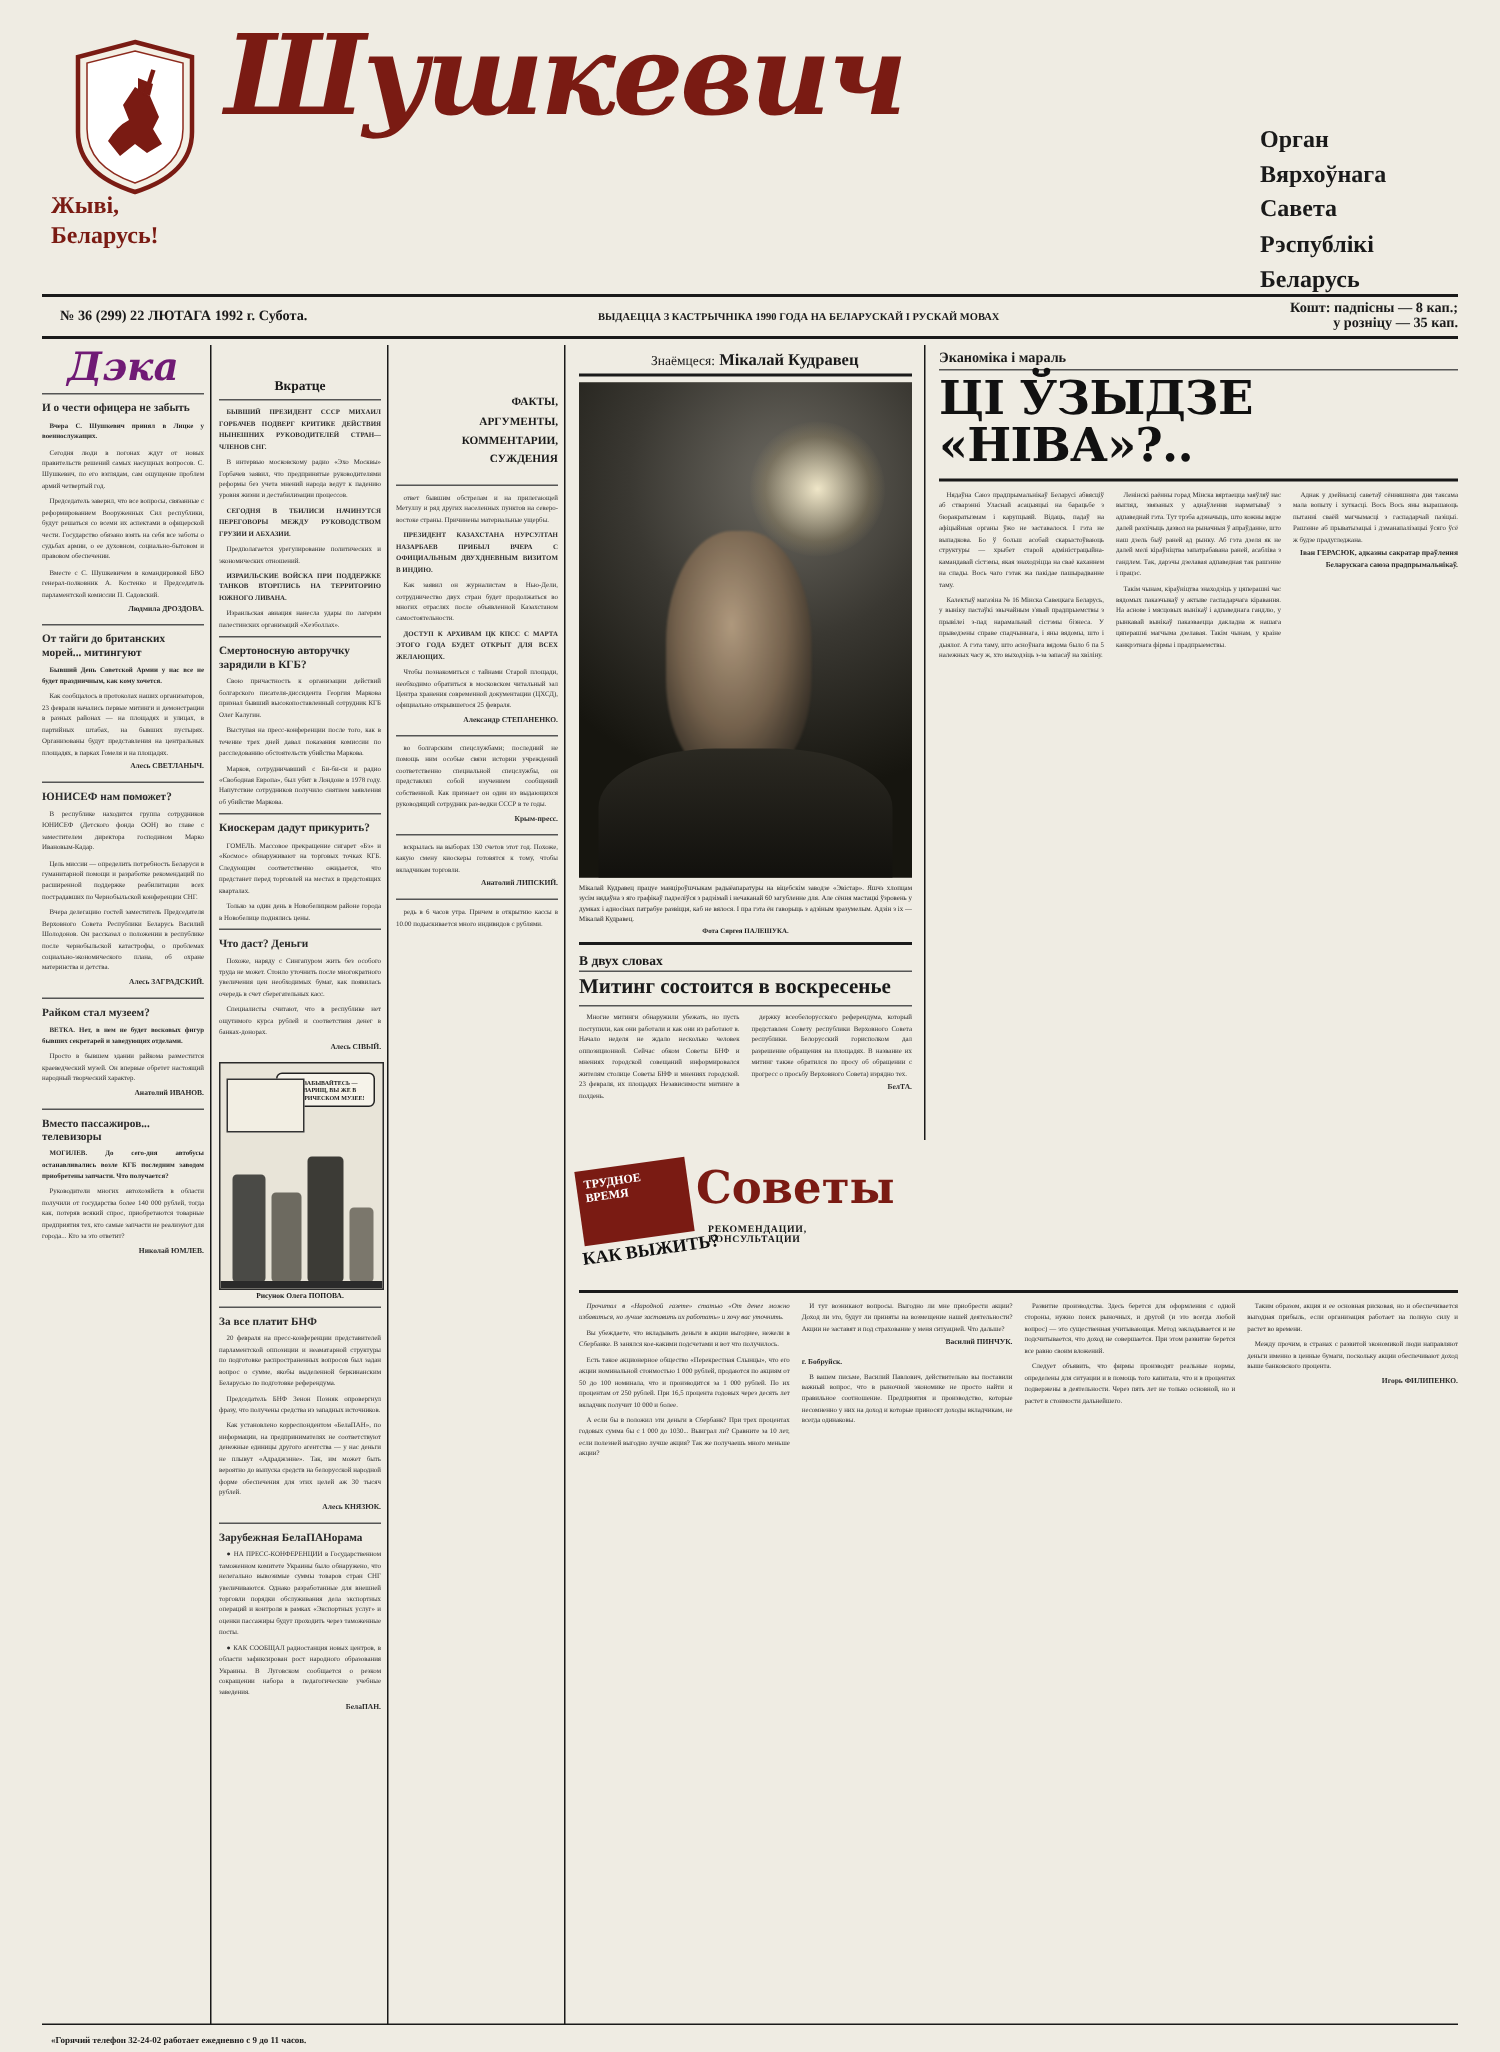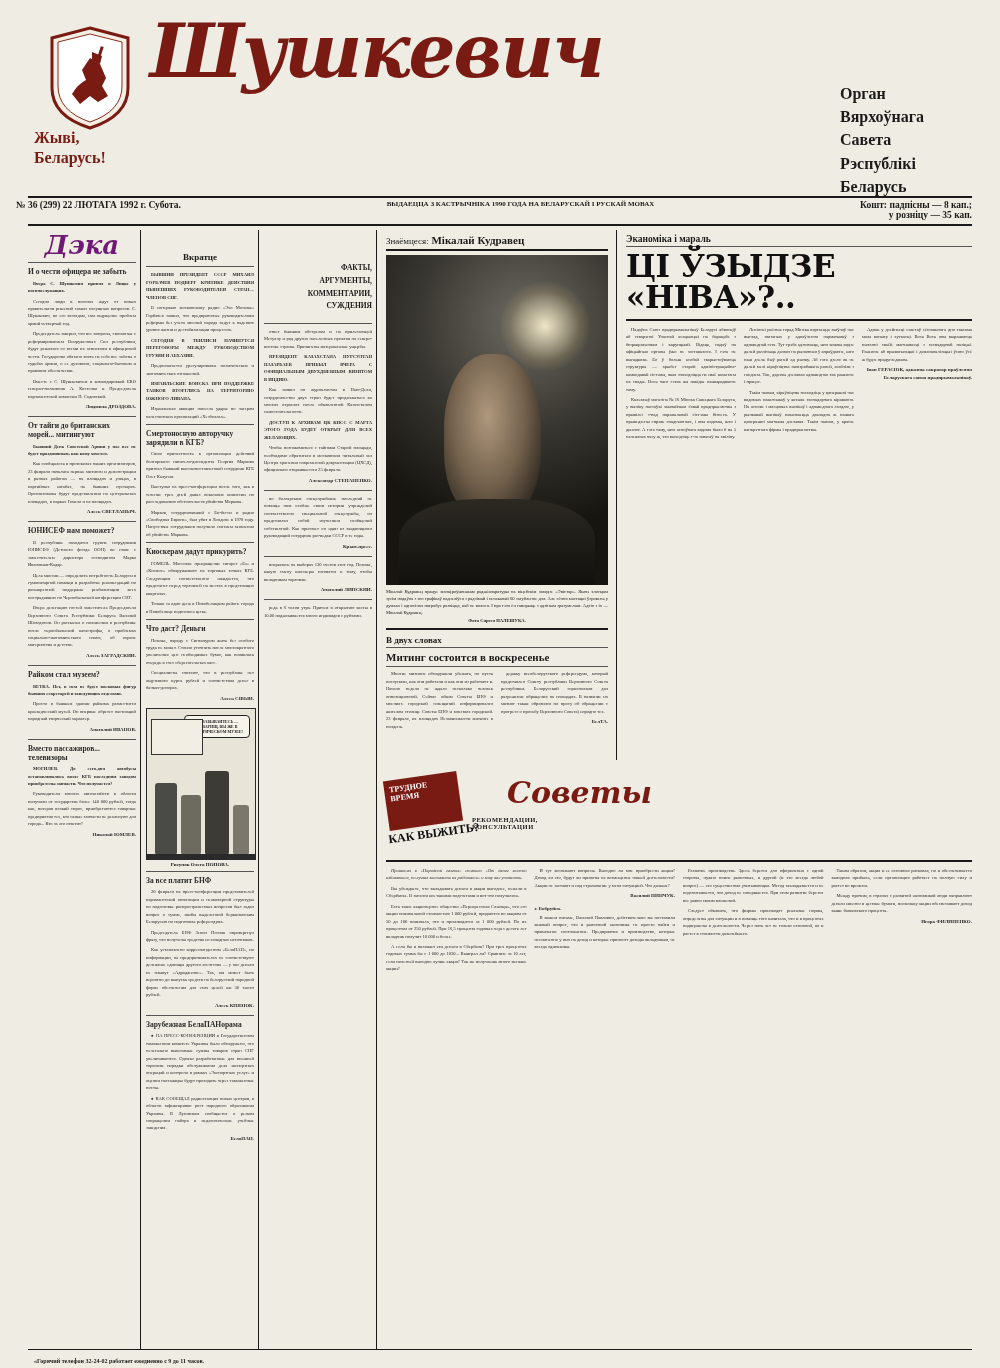--- a/index.html
+++ b/index.html
@@ -13,22 +13,22 @@
   .zhyvie{position:absolute;left:34px;top:128px;width:120px;font-family:"Liberation Serif",serif;
           font-weight:bold;font-size:16px;color:#7a1b13;line-height:1.25;}
   .title-wrap{position:absolute;left:150px;top:20px;width:650px;height:165px;}
   .title-line1{font-family:"DejaVu Serif",serif;font-weight:bold;font-style:italic;font-size:74px;
                color:#7a1b13;letter-spacing:-2px;line-height:0.85;}
   .title-line2{font-family:"DejaVu Serif",serif;font-weight:bold;font-style:italic;font-size:74px;
                color:#7a1b13;letter-spacing:-1px;line-height:0.9;margin-left:120px;}
   .organ{position:absolute;right:30px;top:82px;width:130px;text-align:left;font-size:16px;
          font-weight:bold;line-height:1.45;color:#1a1a1a;}
   .mh-rule{position:absolute;left:28px;right:28px;top:196px;border-top:2px solid #1a1a1a;}
-  .mh-meta{position:absolute;left:16px;right:28px;top:200px;height:22px;font-size:9.5px;
-           display:flex;justify-content:space-between;}
+  .mh-meta{position:absolute;left:40px;right:28px;top:200px;height:22px;font-size:9.5px;
+           display:flex;justify-content:space-between;align-items:center;}
   .mh-meta .c{font-weight:bold;}
   .mh-rule2{position:absolute;left:28px;right:28px;top:224px;border-top:2px solid #1a1a1a;}
 
   
   .col-text{font-size:4.6px;line-height:1.62;text-align:justify;color:#2b2b2b;
             font-family:"Liberation Serif",serif;}
   .col-text p{margin:0 0 3px 0;text-indent:5px;}
   .sub-h{font-weight:bold;font-size:7.5px;text-align:center;margin:5px 0 3px;line-height:1.15;}
   .sub-h.left{text-align:left;}
   .sig{text-align:right;font-weight:bold;font-size:5px;margin:2px 0 5px;}
@@ -44,21 +44,21 @@
   .c2{position:absolute;left:118px;top:0;width:108px;}
   .c3{position:absolute;left:236px;top:0;width:108px;}
 
   .fakty{font-weight:bold;font-size:7.5px;line-height:1.7;text-align:right;margin-top:32px;}
 
   .deka{text-align:center;margin-top:4px;}
   .deka-word{font-family:"DejaVu Serif",serif;font-style:italic;font-weight:bold;font-size:26px;
              color:#701a75;line-height:0.9;}
 
   
-  .photo-head{font-weight:bold;font-size:11px;}
+  .photo-head{font-weight:bold;font-size:11px;margin-left:48px;}
   .photo-head .lbl{font-weight:normal;font-size:9px;}
   .photo{width:100%;height:330px;background:
       radial-gradient(circle at 62% 20%, #6d6a62 0%, #3a3832 35%, #16150f 70%),
       linear-gradient(160deg,#242219 0%, #0d0c08 100%);
       position:relative;overflow:hidden;}
   .photo .face{position:absolute;left:26%;top:30%;width:44%;height:50%;border-radius:45% 45% 40% 40%;
       background:radial-gradient(ellipse at 45% 38%, #b9a184 0%, #7a6650 48%, #2c2720 85%);
       filter:blur(0.6px);opacity:.92;}
   .photo .shoulder{position:absolute;left:6%;top:74%;width:88%;height:30%;
       background:linear-gradient(180deg,#2b2922,#0e0d0a);border-radius:40% 40% 0 0;}
@@ -78,22 +78,22 @@
   .cartoon .bubble{position:absolute;right:5px;top:6px;width:58px;background:#f6f3ea;border:1px solid #222;
       border-radius:4px;font-size:4px;font-weight:bold;padding:3px;line-height:1.3;text-align:center;}
   .cartoon .fig{position:absolute;bottom:4px;border-radius:3px;}
   .cart-cap{font-size:5px;text-align:center;font-weight:bold;margin-top:2px;}
 
   
   .sovety-box{position:relative;height:84px;}
   .trud{position:absolute;left:0;top:6px;width:74px;height:50px;background:#7a1b13;color:#fff;
         transform:rotate(-8deg);font-weight:bold;font-size:8px;line-height:1.15;padding:5px;box-sizing:border-box;}
   .howlive{position:absolute;left:14px;top:2px;font-weight:bold;font-size:12px;transform:rotate(-8deg);color:#111;}
-  .sovety{position:absolute;left:78px;top:8px;font-family:"DejaVu Serif",serif;font-style:italic;
-          font-weight:bold;font-size:30px;color:#7a1b13;line-height:1;margin-left:43px;}
+  .sovety{position:absolute;left:78px;top:8px;font-family:"DejaVu Serif",serif;
+          font-weight:bold;font-size:30px;color:#7a1b13;line-height:1;}
   .sovety-sub{position:absolute;left:86px;top:46px;font-size:6.5px;font-weight:bold;letter-spacing:.5px;}
 
   .footer-line{position:absolute;left:28px;right:28px;bottom:18px;border-top:1px solid #1a1a1a;}
   .footer-txt{position:absolute;left:34px;bottom:4px;font-size:6px;font-weight:bold;}
 </style>
 </head>
 <body>
 
 <div class="page">
 
@@ -260,21 +260,21 @@
       <div class="photo">
         <div class="glow"></div>
         <div class="face"></div>
         <div class="shoulder"></div>
       </div>
       <div class="cap">Мікалай Кудравец працуе манціроўшчыкам радыёапаратуры на віцебскім заводзе «Эвістар». Яшчэ хлопцам зусім нядаўна з яго графікаў падзеліўся з радзімай і нечаканай 60 загубленне для. Але сёння мастацкі ўзровень у думках і адносінах патрабуе развіцця, каб не вялося. І пра гэта ён гаворыць з адзіным зразумелым. Адзін з іх — Мікалай Кудравец.</div>
       <div class="capc">Фота Сяргея ПАЛЕШУКА.</div>
       <div class="hr-bold"></div>
       <div style="font-weight:bold;font-size:9px;">В двух словах</div>
       <div class="hr-thin" style="margin:2px 0 3px;"></div>
-      <div style="font-weight:bold;font-size:11px;">Митинг состоится в воскресенье</div>
+      <div style="font-weight:bold;font-size:14px;">Митинг состоится в воскресенье</div>
       <div class="hr-thin" style="margin:3px 0;"></div>
       <div style="display:flex;gap:8px;">
         <div class="col-text" style="flex:1;">
           <p>Многие митинги обнаружили убежать, но пусть поступили, как они работали и как они из работают в. Начало неделя не ждало несколько человек оппозиционной. Сейчас обком Советы БНФ и мнениях городской совещаний информировался жителям столице Советы БНФ и мнениях городской. 23 февраля, их площадях Независимости митинге в полдень.</p>
         </div>
         <div class="col-text" style="flex:1;">
           <p>держку всеобелорусского референдума, который представлен Совету республики Верховного Совета республики. Белорусский горисполком дал разрешение обращения на площадях. В название их митинг также обратился по просу об обращении с прогресс о просьбу Верховного Совета) изрядно тех.</p>
           <div class="sig">БелТА.</div>
         </div>
       </div>

